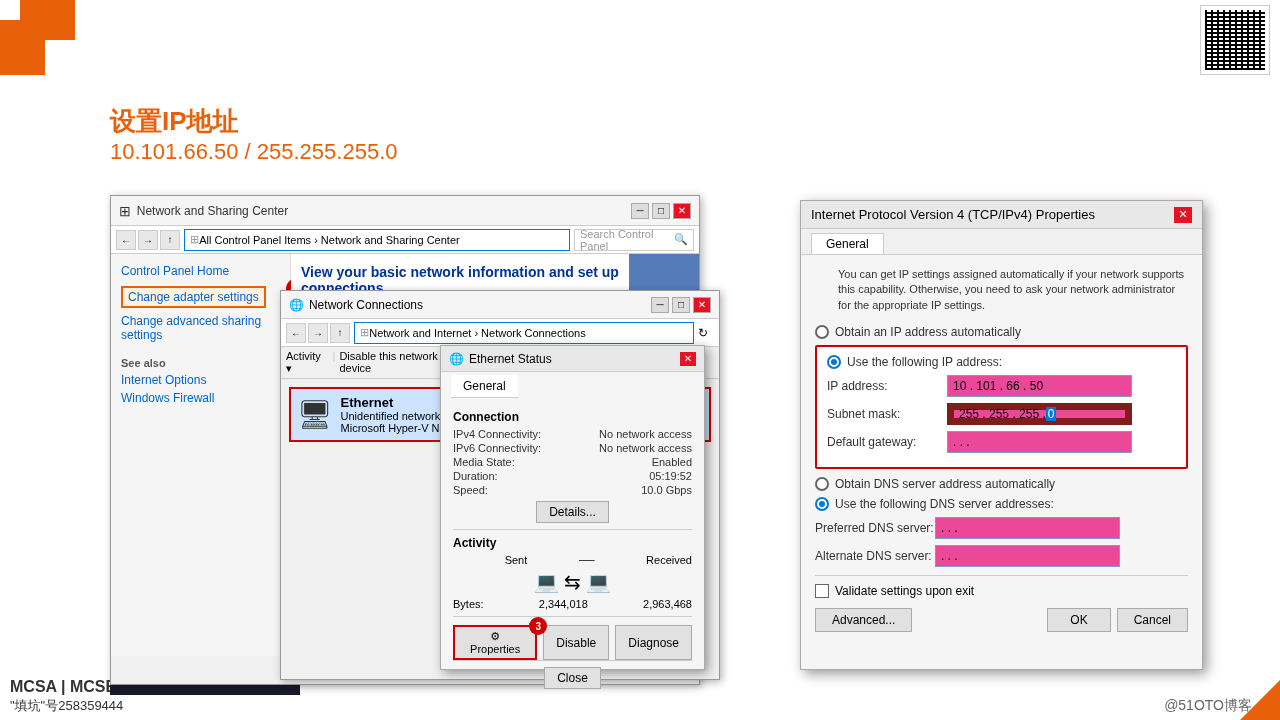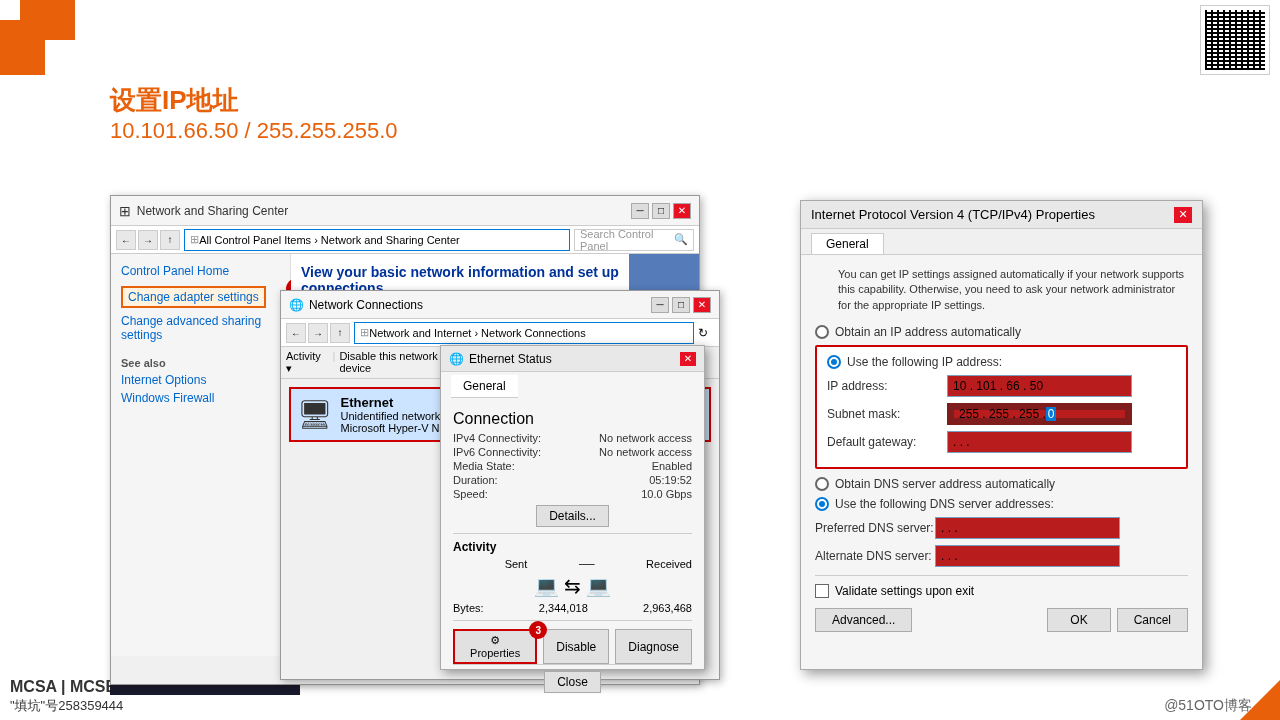--- a/index.html
+++ b/index.html
@@ -58,21 +58,21 @@
         90deg,
         #000 0px, #000 2px,
         #fff 2px, #fff 6px
       );
       background-blend-mode: multiply;
     }
 
     
     .title-section {
       position: absolute;
-      top: 83px; left: 110px;
+      top: 104px; left: 110px;
     }
     .title-main {
       font-size: 26px;
       font-weight: bold;
       color: #E8610A;
     }
     .title-sub {
       font-size: 22px;
       color: #E8610A;
       font-weight: normal;
@@ -349,22 +349,22 @@
       padding: 4px 12px;
       background: #fff;
       border-bottom: 1px solid #ccc;
       font-size: 12px;
       display: inline-block;
     }
     .es-body {
       padding: 8px 12px;
     }
     .es-section-title {
-      font-weight: normal;
-      font-size: 16px;
+      font-weight: bold;
+      font-size: 12px;
       margin-bottom: 4px;
       margin-top: 4px;
     }
     .es-row {
       display: flex;
       justify-content: space-between;
       font-size: 11px;
       margin-bottom: 2px;
     }
     .es-label { color: #333; }
@@ -516,21 +516,21 @@
     }
     .ip-field-label {
       width: 120px;
       font-size: 12px;
       color: #333;
     }
     .ip-field-input {
       display: flex;
       align-items: center;
       border: 1px solid #7a9fc4;
-      background: #b91c1c;
+      background: #ec4899;
       padding: 2px 5px;
       font-size: 12px;
       width: 185px;
       height: 22px;
     }
     .ip-field-input.active {
       border: 7px solid #7f1d1d;
       outline: none;
     }
     .ip-field-highlight {

